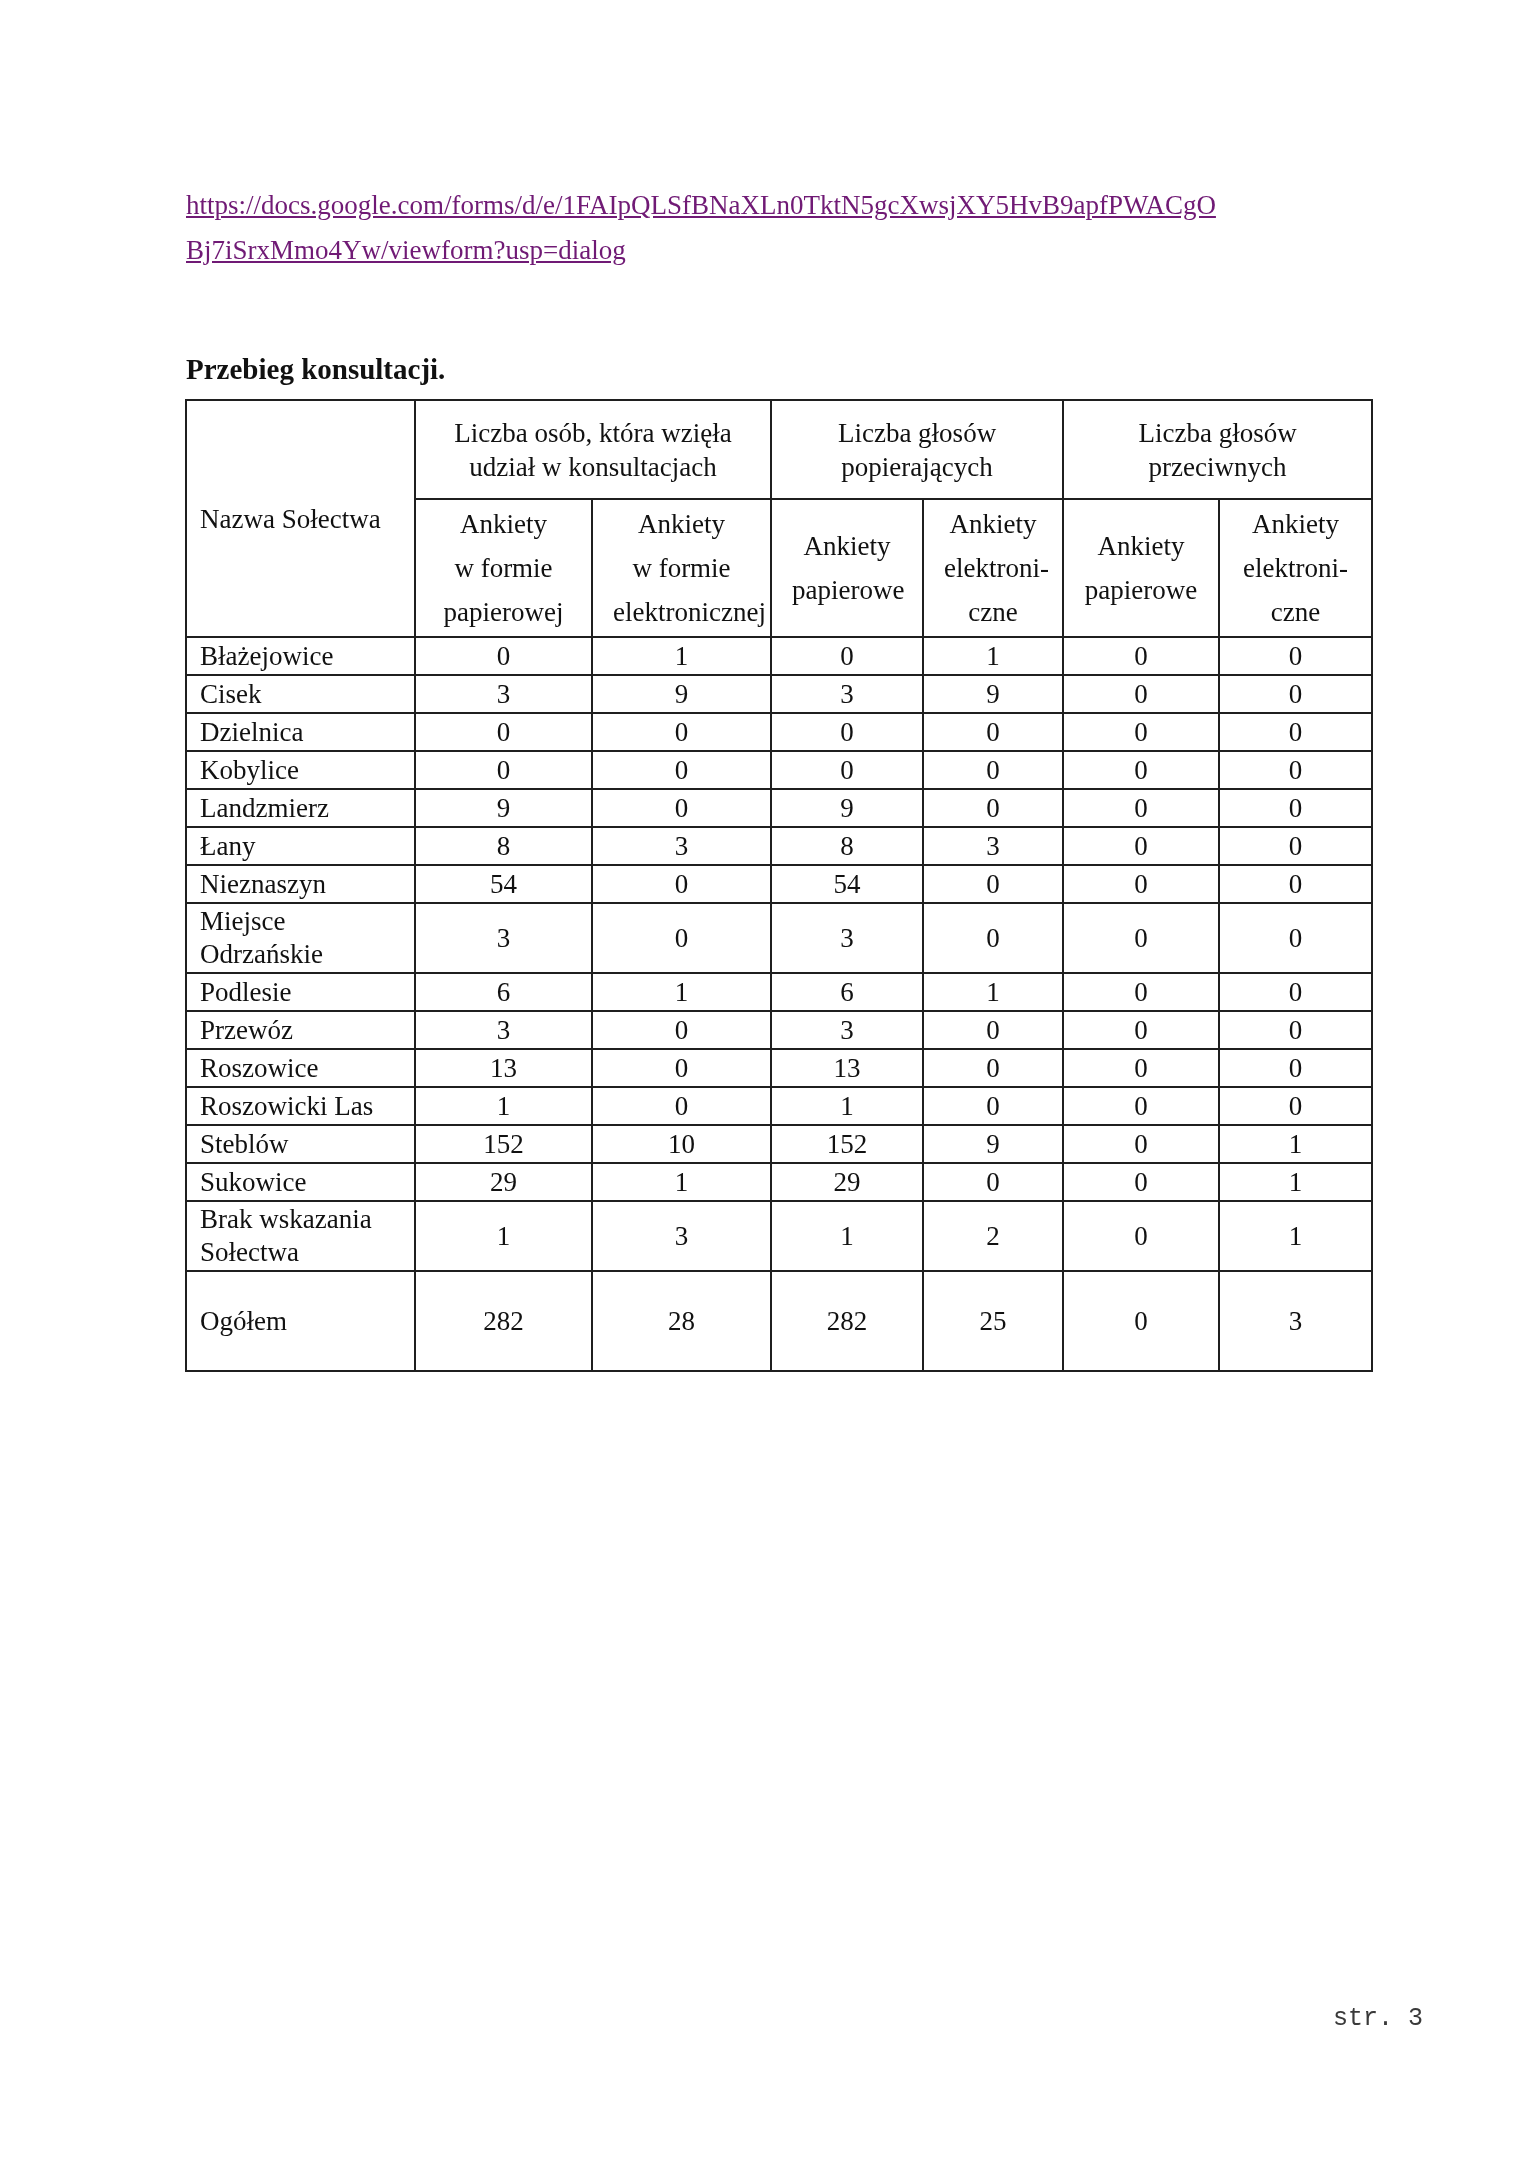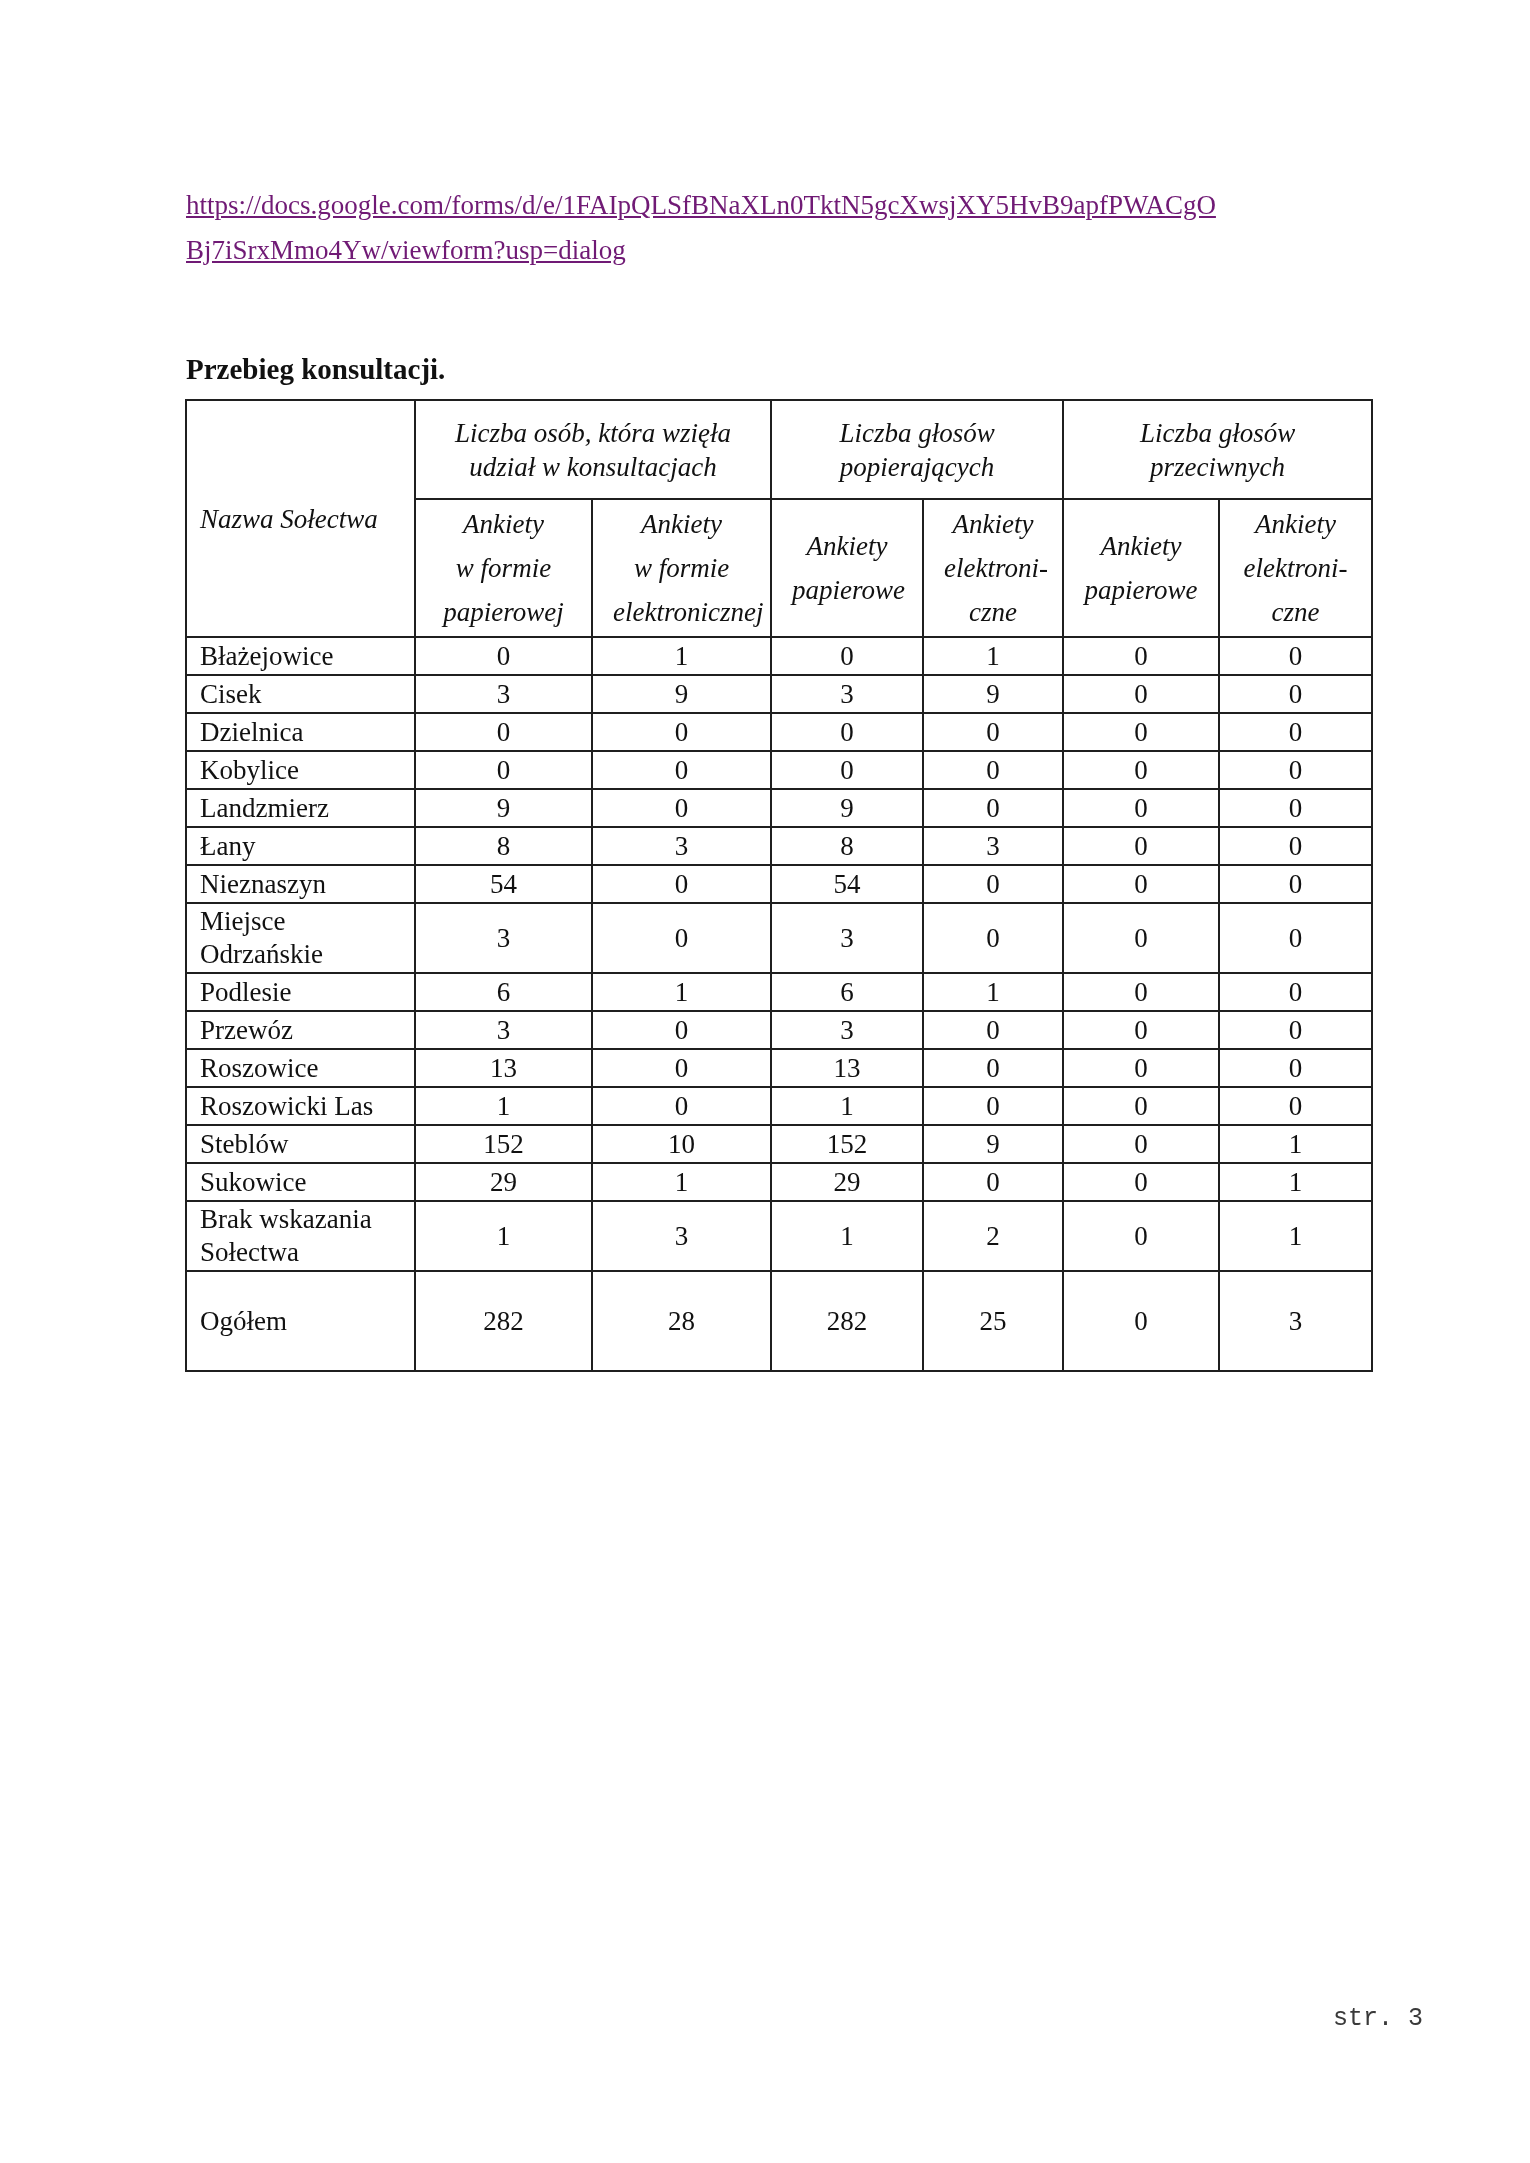--- a/index.html
+++ b/index.html
@@ -24,21 +24,21 @@
     font-size:29px;font-weight:bold;
   }
   .table-wrap{position:absolute;left:185px;top:399px;}
   table{
     border-collapse:collapse;table-layout:fixed;width:1186px;
     font-size:27px;
   }
   th,td{border:2px solid #1f1f1f;overflow:hidden;}
   th{
     font-weight:normal;white-space:pre-line;text-align:center;
-    vertical-align:middle;padding:2px 20px;font-style:italic;
+    vertical-align:middle;padding:2px 20px;
   }
   .group-row th{height:93px;line-height:34px;}
   .sub-row th{height:87px;line-height:44px;}
   th.name-head{text-align:left;padding-left:13px;margin-left:31px;}
   td{height:34px;line-height:33px;vertical-align:middle;padding:1px 2px;}
   td.name-cell{
     text-align:left;padding:1px 12px 1px 13px;white-space:pre-line;
   }
   td.num-cell{text-align:center;}
   tr.total-row td{height:96px;}

